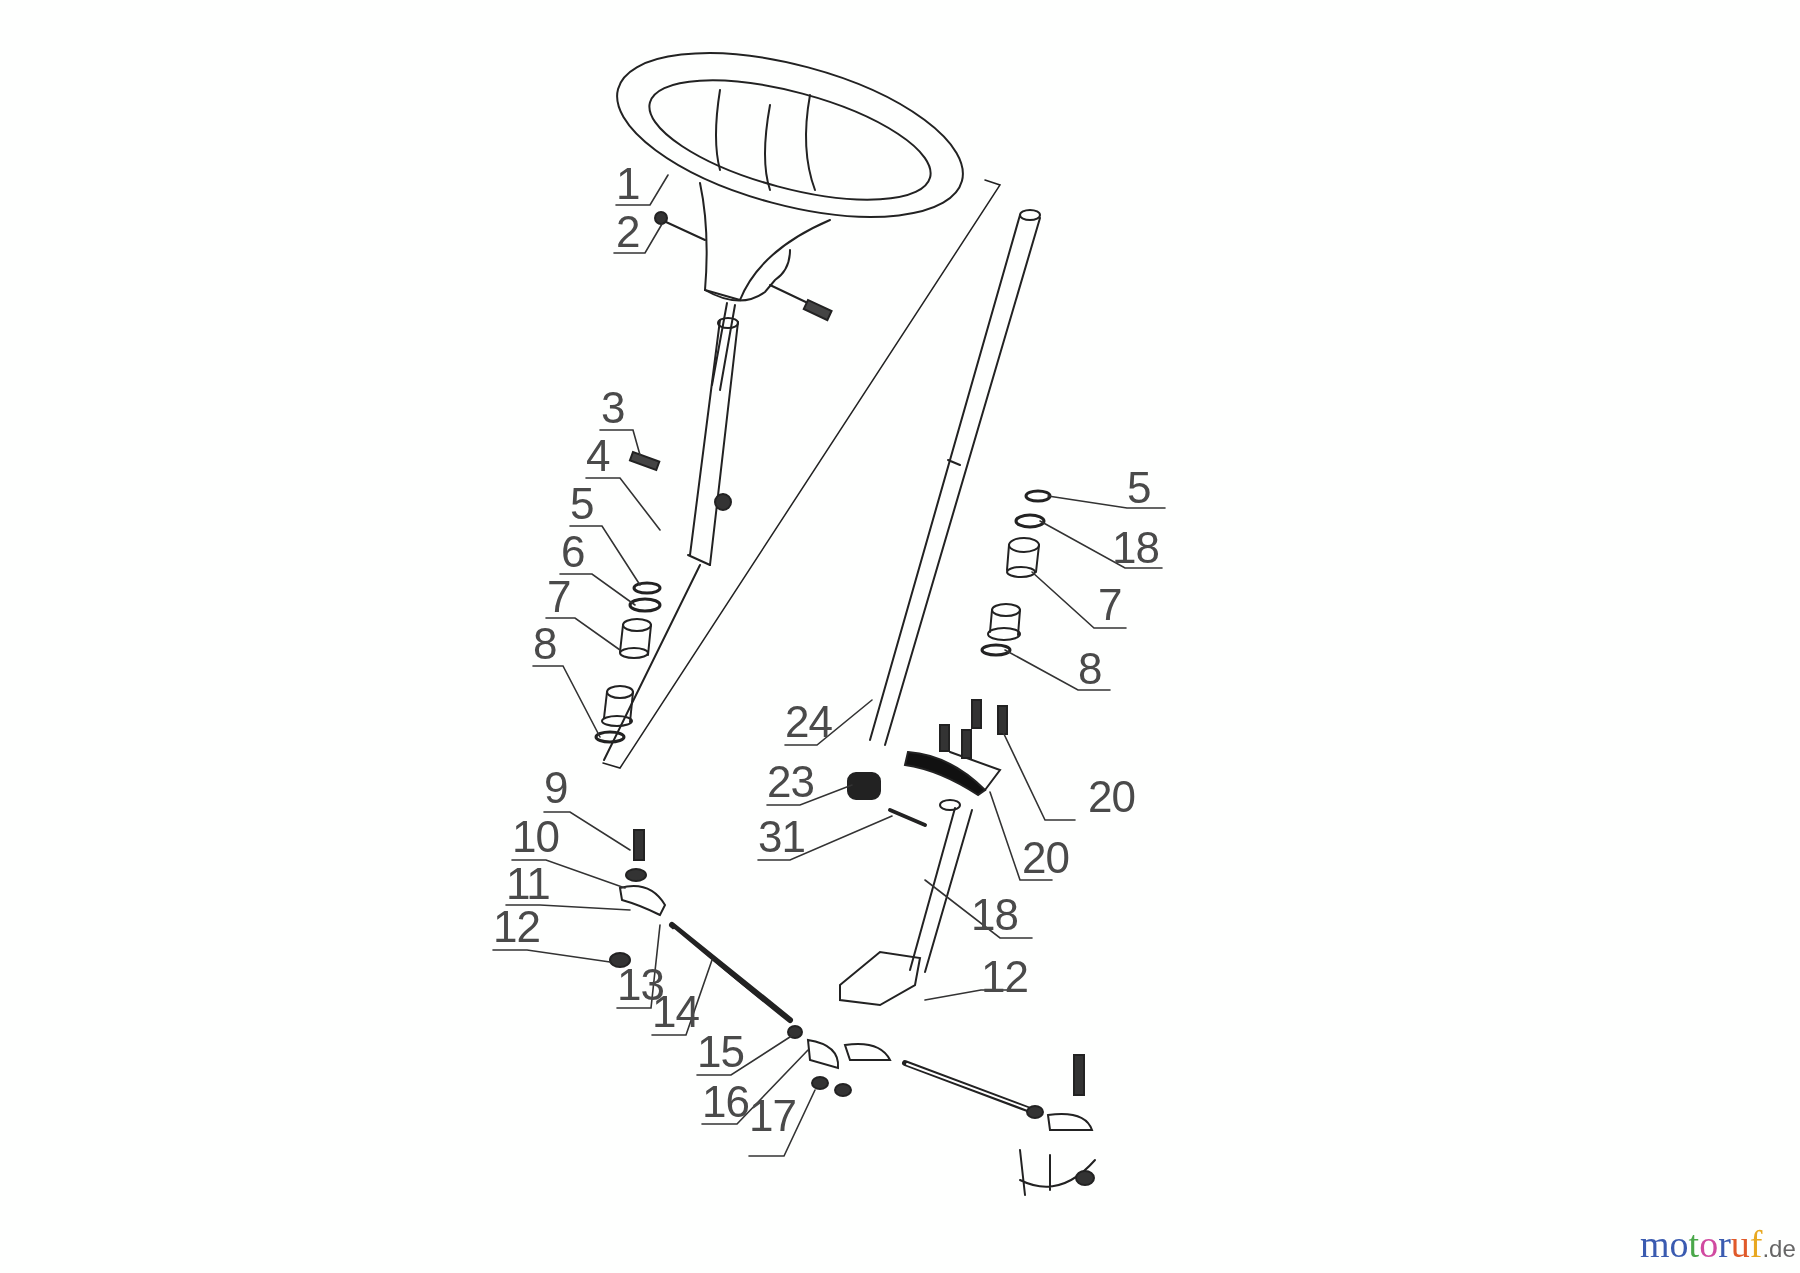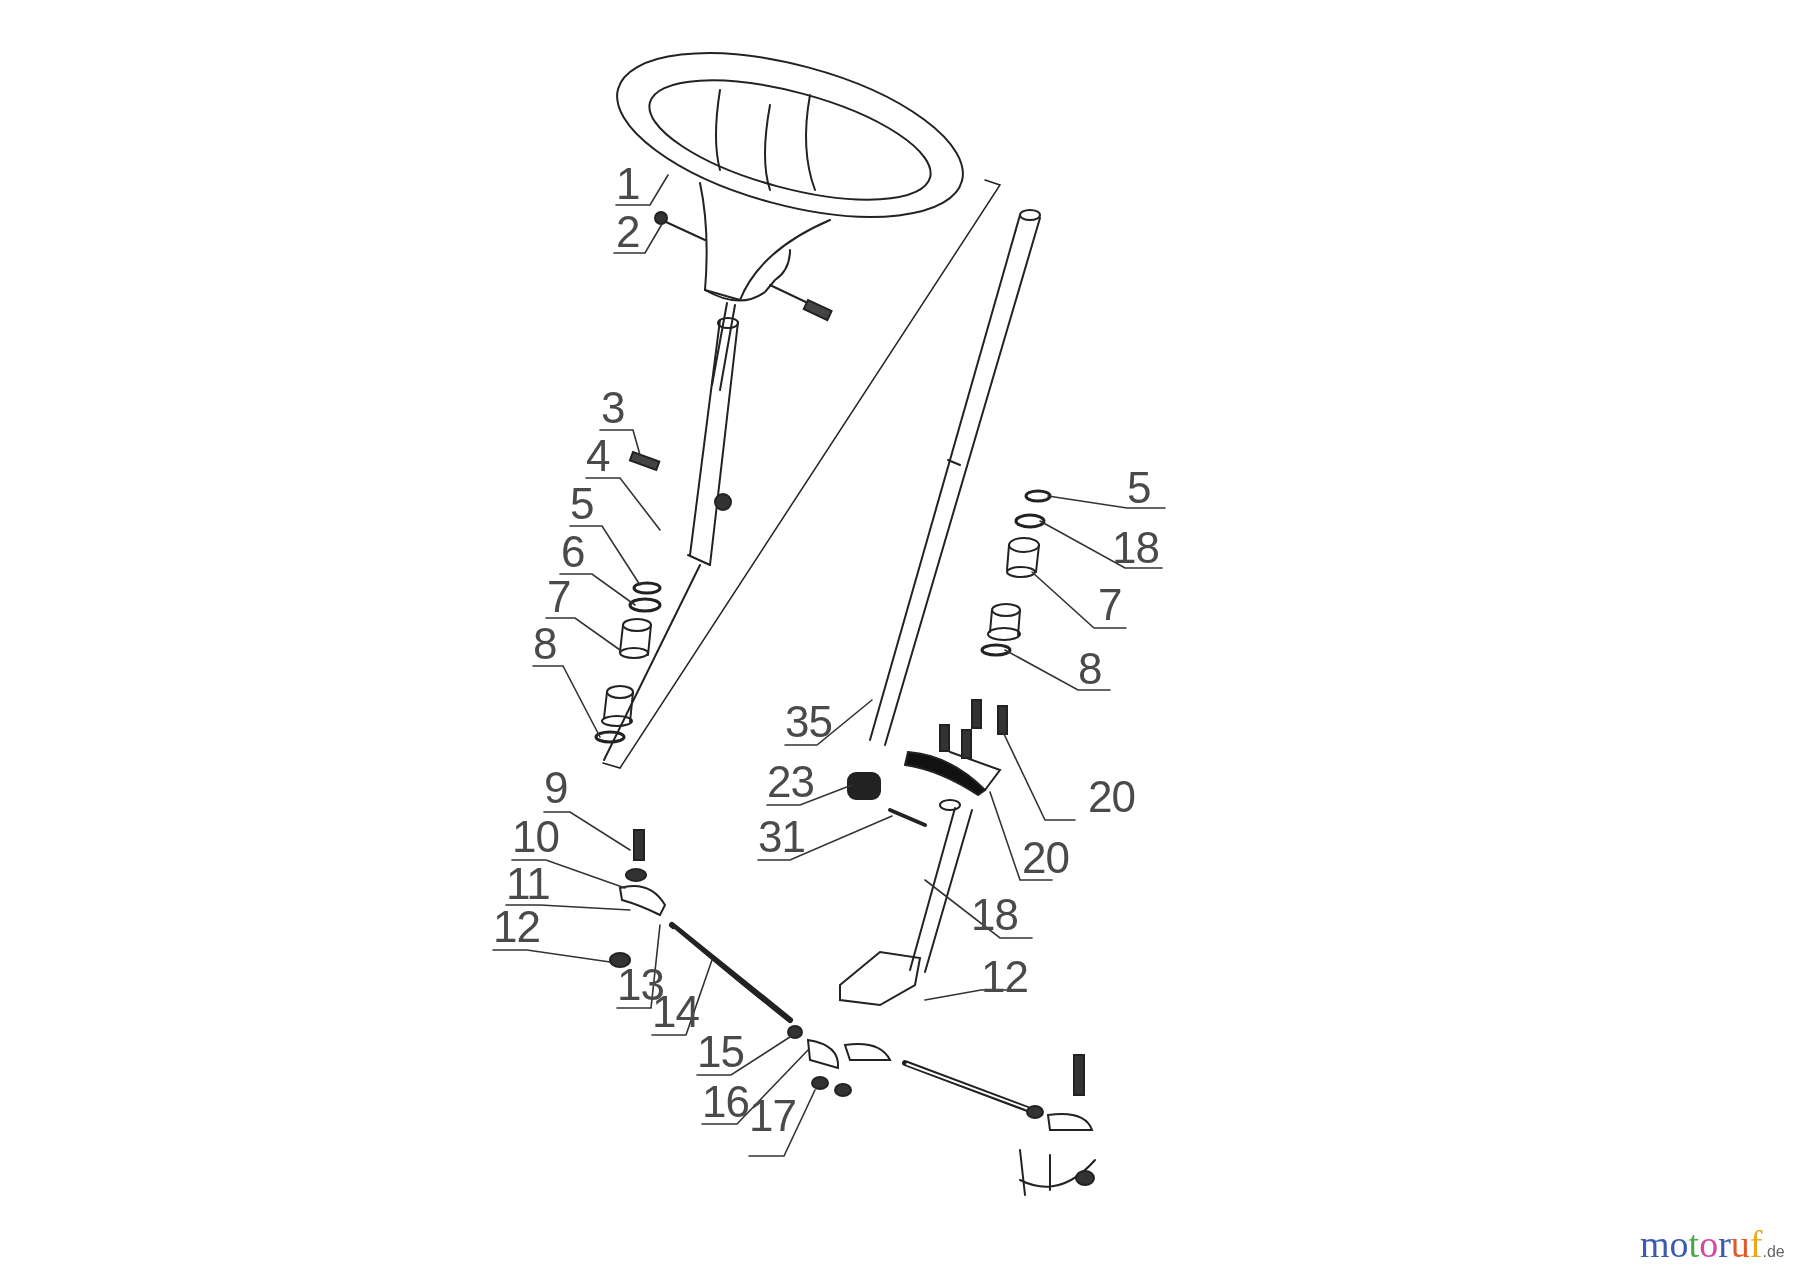--- a/index.html
+++ b/index.html
@@ -1,21 +1,21 @@
 <!DOCTYPE html>
 <html><head>
 <meta charset="utf-8">
 <style>
   html,body{margin:0;padding:0;background:#ffffff;}
   #canvas{position:relative;width:1800px;height:1273px;background:#fefffe;overflow:hidden;font-family:"Liberation Sans",sans-serif;}
   svg.parts{position:absolute;left:0;top:0;}
   .lbl{position:absolute;font-size:44px;color:#4a4a4a;line-height:1;letter-spacing:-1px;cursor:pointer;}
   .logo{position:absolute;left:1640px;top:1222px;font-family:"Liberation Serif",serif;font-size:38px;font-weight:normal;letter-spacing:0px;}
   .logo span{display:inline-block;}
-  .logo .de{font-size:16px;color:#666;font-family:"Liberation Sans",sans-serif;}
+  .logo .de{font-size:24px;color:#666;font-family:"Liberation Sans",sans-serif;}
 </style>
 </head>
 <body>
 
 <div id="canvas">
   <svg class="parts" width="1800" height="1273" viewBox="0 0 1800 1273" fill="none" stroke="#222" stroke-width="2" stroke-linecap="round">
 
     <g>
       <ellipse cx="790" cy="135" rx="178" ry="70" transform="rotate(15 790 135)"></ellipse>
       <ellipse cx="790" cy="140" rx="145" ry="48" transform="rotate(15 790 140)"></ellipse>
@@ -174,21 +174,21 @@
   <div class="lbl" style="left:493px;top:905px">12</div>
   <div class="lbl" style="left:617px;top:963px">13</div>
   <div class="lbl" style="left:652px;top:990px">14</div>
   <div class="lbl" style="left:697px;top:1030px">15</div>
   <div class="lbl" style="left:702px;top:1080px">16</div>
   <div class="lbl" style="left:749px;top:1094px">17</div>
   <div class="lbl" style="left:1127px;top:466px">5</div>
   <div class="lbl" style="left:1112px;top:526px">18</div>
   <div class="lbl" style="left:1098px;top:583px">7</div>
   <div class="lbl" style="left:1078px;top:647px">8</div>
-  <div class="lbl" style="left:785px;top:700px">35</div>
+  <div class="lbl" style="left:785px;top:700px">24</div>
   <div class="lbl" style="left:767px;top:760px">23</div>
   <div class="lbl" style="left:758px;top:815px">31</div>
   <div class="lbl" style="left:1088px;top:775px">20</div>
   <div class="lbl" style="left:1022px;top:836px">20</div>
   <div class="lbl" style="left:971px;top:893px">18</div>
   <div class="lbl" style="left:981px;top:955px">12</div>
 
   <div class="logo">
     <span style="color:#3a5bb0">m</span><span style="color:#3a5bb0">o</span><span style="color:#4aa84a">t</span><span style="color:#d04aa0">o</span><span style="color:#3a5bb0">r</span><span style="color:#e05a2a">u</span><span style="color:#e8a820">f</span><span class="de">.de</span>
   </div>

